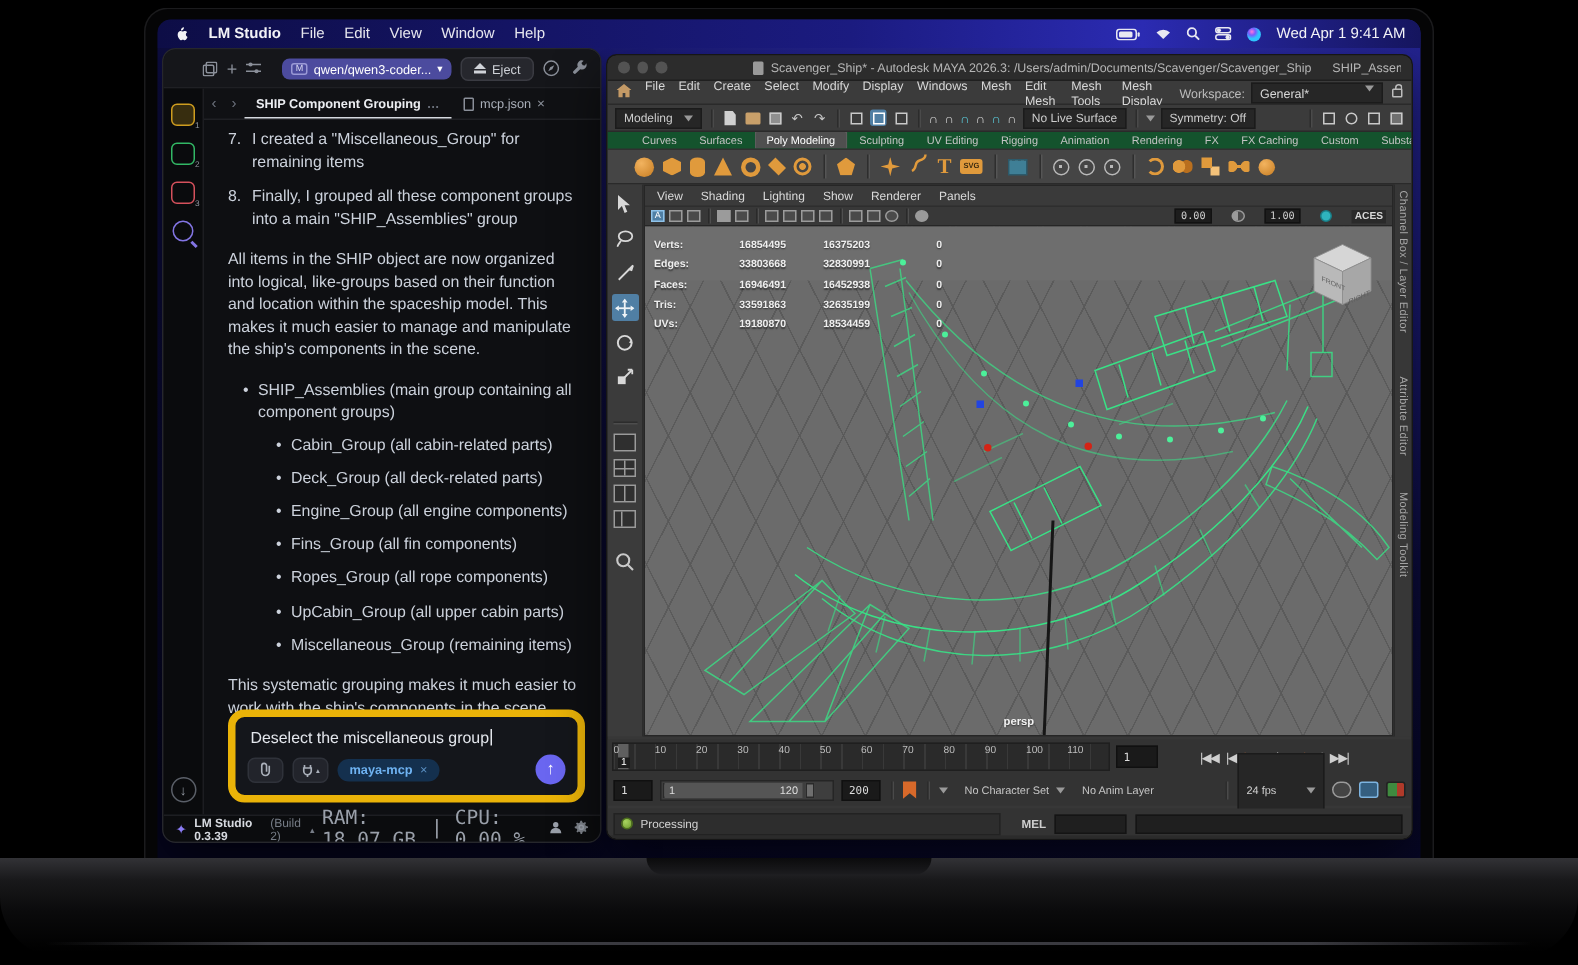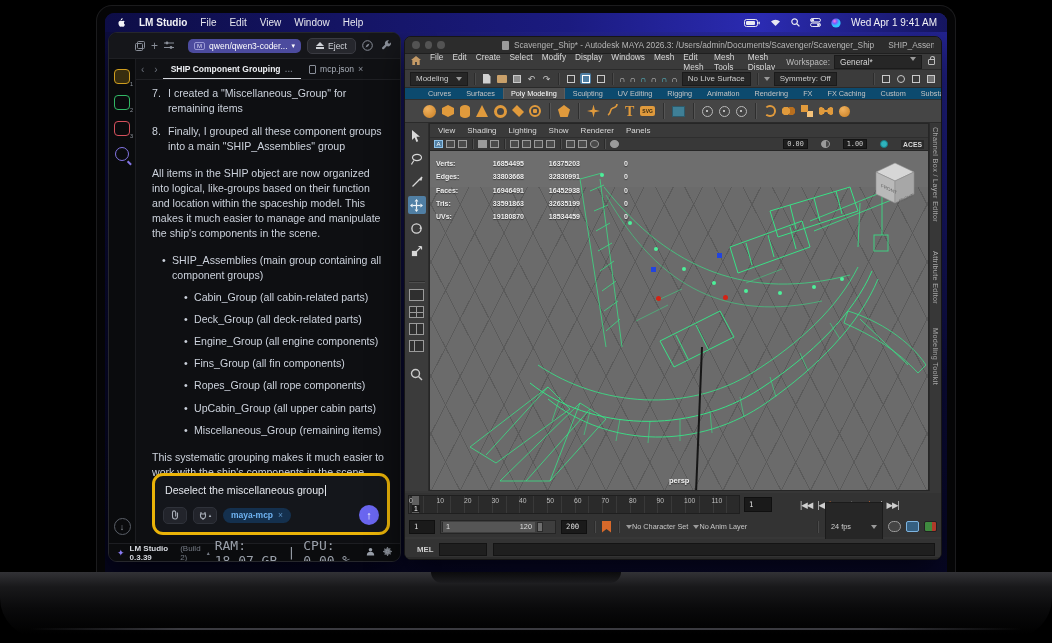--- a/index.html
+++ b/index.html
@@ -83,21 +83,21 @@
     padding:6px 14px 0 16px; font-size:10.6px; line-height:1.42; color:#ccd2dc; }
   .chat-ol .oli { display:flex; margin-bottom:8px; }
   .chat-ol .on { width:16px; flex:none; }
   .para { margin:12px 0; }
   .blist { margin:4px 0 0 10px; }
   .bi { display:flex; margin-bottom:7px; }
   .bi .dot { flex:none; width:10px; color:#ccd2dc; }
   .blist .sub { margin-left:22px; }
 
   .composer { position:absolute; left:43px; right:10px; bottom:26px; height:62px;
-    border:3px solid #eab308; border-radius:11px; background:#14161b; padding:8px 10px 6px; }
+    border:5px solid #eab308; border-radius:11px; background:#14161b; padding:8px 10px 6px; }
   .composer-text { font-size:10.6px; color:#e3e6ec; }
   .caret { display:inline-block; width:1px; height:11px; background:#e3e6ec; vertical-align:-2px; margin-left:1px;}
   .composer-row { position:absolute; left:8px; right:8px; bottom:7px; display:flex; align-items:center; gap:6px;}
   .c-btn { width:24px; height:17px; background:#22242b; border:1px solid #2f323a; border-radius:5px;
     display:flex; align-items:center; justify-content:center; color:#aab0ba; font-size:8px; gap:2px;}
   .chip { display:flex; align-items:center; gap:5px; background:#14304e; color:#6fb3f2;
     border-radius:9px; padding:2.5px 8px; font-size:8.5px; font-weight:bold; }
   .chip .x { color:#5a8fc2; font-weight:normal; }
   .send-btn { margin-left:auto; width:20px; height:20px; border-radius:50%; background:#6a66f0;
     color:#fff; display:flex; align-items:center; justify-content:center; font-size:11px; }
@@ -141,21 +141,21 @@
   .msl-sep { width:1px; height:12px; background:#2c2c2c; box-shadow:1px 0 0 #4a4a4a; margin:0 2px;}
   .mi { width:11px; height:11px; display:inline-flex; align-items:center; justify-content:center;
     color:#c9c9c9; font-size:9px; }
   .mi.sel { background:#507fa4; border-radius:2px; }
   .mi .pg { width:8px; height:10px; background:#d0d0d0; clip-path:polygon(0 0,70% 0,100% 30%,100% 100%,0 100%); }
   .mi .fold { width:10px; height:8px; background:#c9a06a; border-radius:1px; }
   .mi .sq { width:8px; height:8px; border:1.4px solid #c9c9c9; }
   .mag { color:#cdcdcd; font-size:9px; transform:scaleY(.9); }
   .mag.teal { color:#59c7d6; }
 
-  .m-shelftabs { position:absolute; left:0; right:0; top:51px; height:12px; background:#0c4a6e;
+  .m-shelftabs { position:absolute; left:0; right:0; top:51px; height:12px; background:#14532d;
     display:flex; align-items:flex-end; gap:1px; padding:0 0 0 16px; font-size:7.3px; color:#c3c3c3;
     border-bottom:1px solid #303030; overflow:hidden;}
   .sh-tab { padding:1px 7px; white-space:nowrap; }
   .sh-tab.active { background:#4f4f4f; color:#fff; border:1px solid #5d5d5d; border-bottom:none; border-radius:2px 2px 0 0;}
   .m-shelf { position:absolute; left:0; right:0; top:63px; height:23px; background:#454545;
     display:flex; align-items:center; gap:6px; padding:0 8px 0 18px; border-bottom:1px solid #2a2a2a;}
   .mini-col { position:absolute; left:3px; top:53px; display:flex; flex-direction:column; gap:9px; }
   .mini-dot { width:5px; height:5px; background:#8a8a8a; }
   .mini-dot.round { border-radius:50%; }
   .si { flex:none; }
@@ -260,21 +260,21 @@
 
   .rangebar { position:absolute; left:0; right:0; top:479px; height:21px; background:#333;
     display:flex; align-items:center; gap:5px; padding:0 4px; font-size:7.3px; }
   .rb-field { width:26px; height:14px; background:#1a1a1a; border:1px solid #101010; color:#ddd;
     display:flex; align-items:center; padding-left:4px; font-family:"DejaVu Sans Mono", monospace; }
   .rslider { position:relative; width:116px; height:14px; background:#3e3e3e; border:1px solid #252525; }
   .rbar { position:absolute; left:2px; width:92px; top:1px; bottom:1px; background:#555;
     display:flex; align-items:center; justify-content:space-between; color:#ddd; padding:0 3px;}
   .rhandle { position:absolute; top:1px; bottom:1px; width:6px; background:#6e6e6e; border:1px solid #2a2a2a;}
   .key-ic { width:9px; height:12px; background:#d8692a; clip-path:polygon(0 0,100% 0,100% 100%,50% 70%,0 100%); }
-  .dd { display:flex; align-items:center; gap:0; color:#c6c6c6; }
+  .dd { display:flex; align-items:center; gap:11px; color:#c6c6c6; }
   .fps-box { background:#262626; border:1px solid #1b1b1b; padding:19px 5px; min-width:58px;
     display:flex; justify-content:space-between; align-items:center; color:#d0d0d0;}
   .tg { width:13px; height:11px; border:1px solid #9a9a9a; background:#444; border-radius:2px;}
   .tg.bubble { border-radius:6px; }
   .tg.blue { background:#355f80; border-color:#7db4e0; }
   .tg.green { background:linear-gradient(90deg,#3f8a3f 60%, #b03a2a 60%); border-color:#222; }
 
   .helpline { position:absolute; left:0; right:0; top:502px; height:20px; background:#333;
     display:flex; align-items:center; gap:6px; padding:0 4px; font-size:7.8px; }
   .hl-box { width:258px; height:15px; background:#2d2d2d; border:1px solid #222; display:flex;
@@ -905,20 +905,24 @@
       <span class="fps-box">
         <span>24 fps</span>
         <span class="tri-d"></span>
       </span>
       <span class="tg bubble"></span>
       <span class="tg blue"></span>
       <span class="tg green"></span>
     </div>
 
     <div class="helpline">
+      <span class="hl-box">
+        <span class="pdot"></span>
+        <span>Processing</span>
+      </span>
       <span class="mel-label">MEL</span>
       <span class="mel-in"></span>
       <span class="mel-out"></span>
     </div>
     <div class="m-bottom"></div>
   </div>
 
  </div>
 </div>
 

